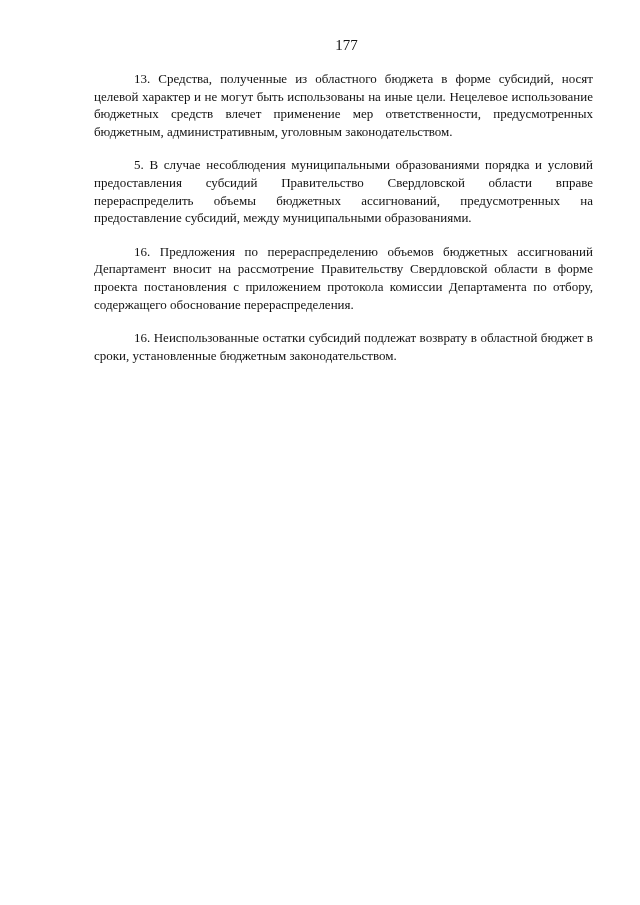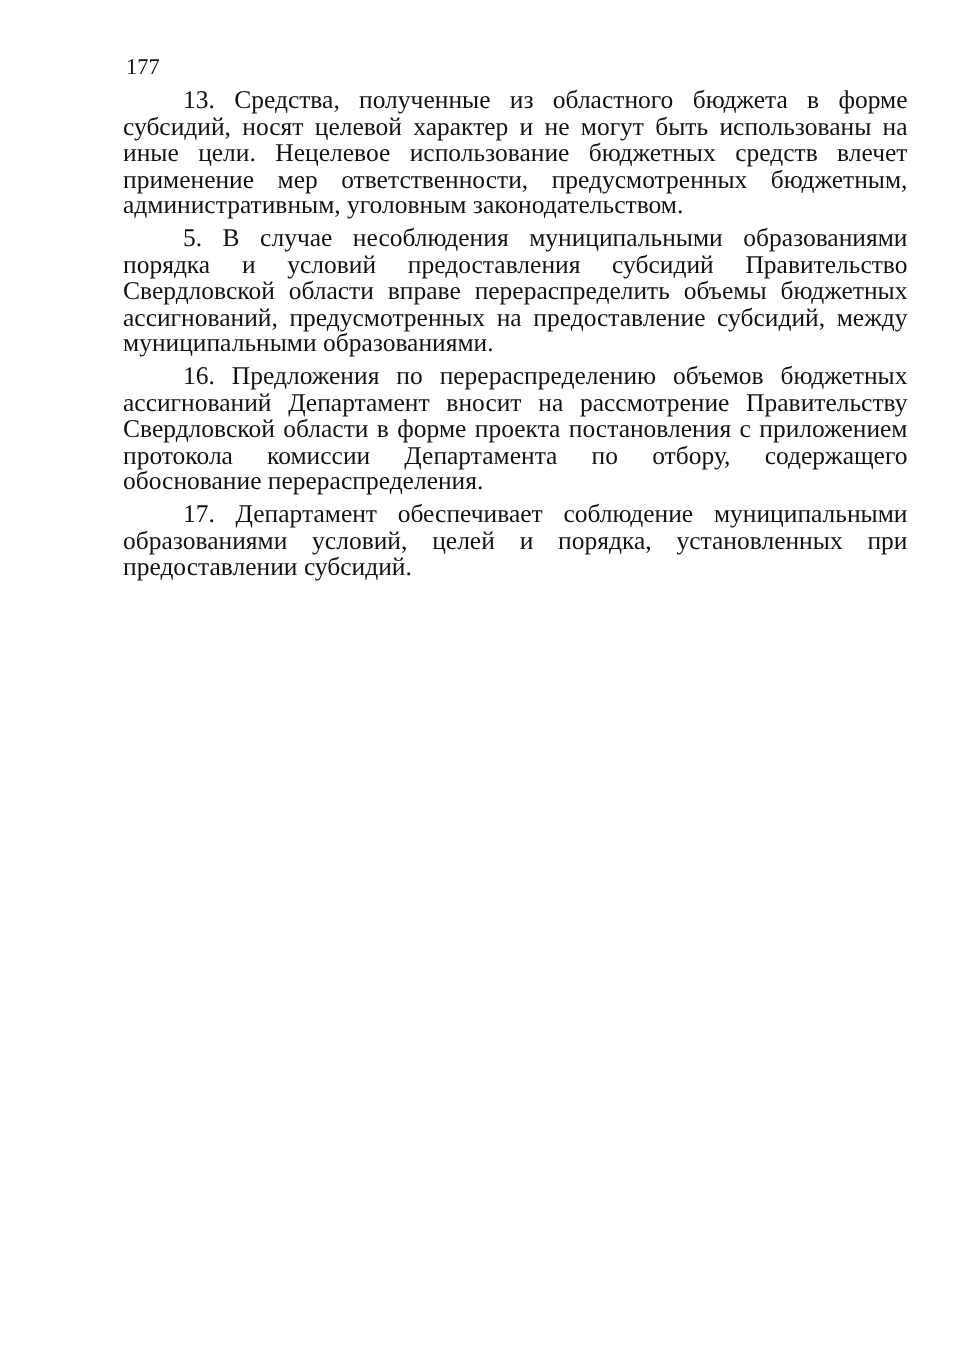--- a/index.html
+++ b/index.html
@@ -15,36 +15,37 @@
       font-family: "Liberation Serif", "DejaVu Serif", serif;
       color: #111111;
     }
     .page {
       position: absolute;
       left: 78px;
       top: 36px;
       width: 531px;
     }
     .page-number {
+      text-align: center;
       font-size: 15px;
       line-height: 18px;
       margin: 0 0 4px 0;
       padding-left: 6px;
     }
     .para {
-      font-size: 17px;
+      font-size: 13px;
       line-height: 17.6px;
       text-align: justify;
       text-indent: 40px;
-      margin: 4px;
+      margin: 16px;
       hyphens: none;
     }
   </style>
 </head>
 <body>
 
 <div class="page">
   <div class="page-number">177</div>
   <p class="para">13. Средства, полученные из областного бюджета в форме субсидий, носят целевой характер и не могут быть использованы на иные цели. Нецелевое использование бюджетных средств влечет применение мер ответственности, предусмотренных бюджетным, административным, уголовным законодательством.</p>
   <p class="para">5. В случае несоблюдения муниципальными образованиями порядка и условий предоставления субсидий Правительство Свердловской области вправе перераспределить объемы бюджетных ассигнований, предусмотренных на предоставление субсидий, между муниципальными образованиями.</p>
   <p class="para">16. Предложения по перераспределению объемов бюджетных ассигнований Департамент вносит на рассмотрение Правительству Свердловской области в форме проекта постановления с приложением протокола комиссии Департамента по отбору, содержащего обоснование перераспределения.</p>
-  <p class="para">17. Департамент обеспечивает соблюдение муниципальными образованиями условий, целей и порядка, установленных при предоставлении субсидий.</p>
+  <p class="para">16. Неиспользованные остатки субсидий подлежат возврату в областной бюджет в сроки, установленные бюджетным законодательством.</p>
 </div>
 
 </body></html>

